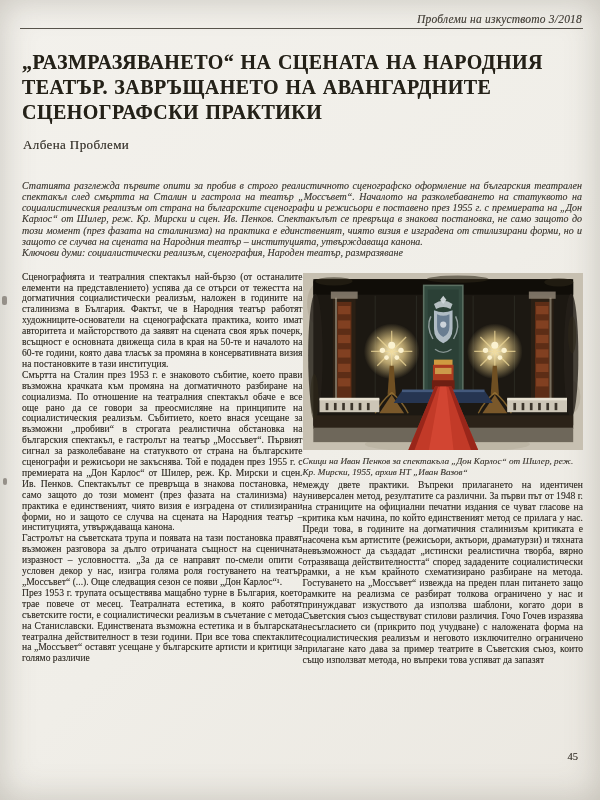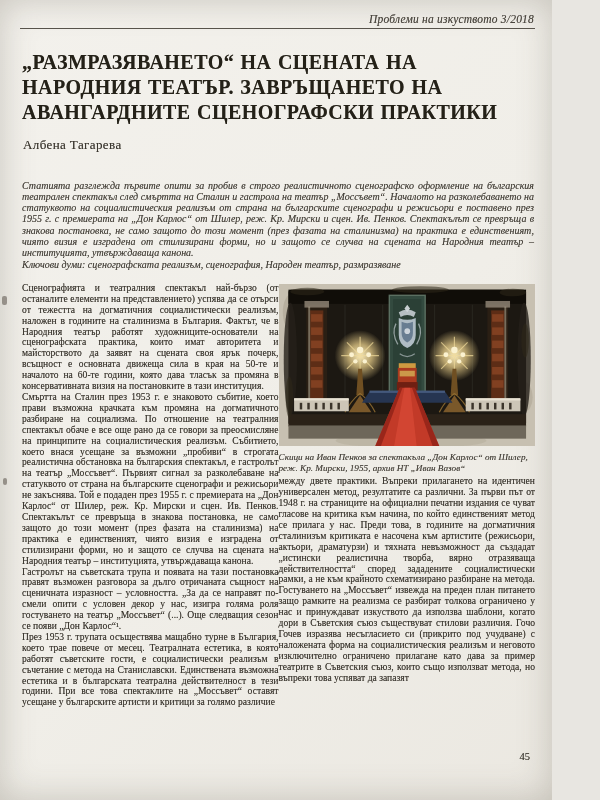--- a/index.html
+++ b/index.html
@@ -3,21 +3,21 @@
 <meta charset="utf-8">
 <style>
   html,body{margin:0;padding:0;}
   body{
     width:600px;height:800px;overflow:hidden;
     background:#e8e6e1;
     font-family:"Liberation Serif","DejaVu Serif",serif;
     color:#35322c;
   }
   .page{
-    position:relative;width:552px;height:800px;
+    position:relative;width:600px;height:800px;
     background:linear-gradient(135deg,#f3f1ec 0%,#f0eee8 55%,#ebe8e1 100%);
     box-shadow:inset 0 0 34px rgba(90,82,70,.28);
     text-shadow:0 0 .4px rgba(60,54,46,.55);
   }
   .journal-header{
     padding:13px 18px 0 0;text-align:right;
     font-style:italic;font-size:11.5px;color:#4a463f;letter-spacing:.2px;
   }
   .header-rule{margin:3px 17px 0 20px;border-bottom:1.7px solid #57534b;}
   .article-title{
@@ -43,25 +43,25 @@
 </style>
 </head>
 <body>
 
 <div class="page">
 
   <div class="journal-header">Проблеми на изкуството 3/2018</div>
   <div class="header-rule"></div>
 
   <h1 class="article-title">„РАЗМРАЗЯВАНЕТО“ НА СЦЕНАТА НА НАРОДНИЯ ТЕАТЪР. ЗАВРЪЩАНЕТО НА АВАНГАРДНИТЕ СЦЕНОГРАФСКИ ПРАКТИКИ</h1>
-  <div class="author">Албена Тагарева</div>
+  <div class="author">Албена Проблеми</div>
 
   <div class="abstract-block">
     <p>Статията разглежда първите опити за пробив в строго реалистичното сценографско оформление на българския театрален спектакъл след смъртта на Сталин и гастрола на театър „Моссъвет“. Началото на разколебаването на статуквото на социалистическия реализъм от страна на българските сценографи и режисьори е поставено през 1955 г. с премиерата на „Дон Карлос“ от Шилер, реж. Кр. Мирски и сцен. Ив. Пенков. Спектакълът се превръща в знакова постановка, не само защото до този момент (през фазата на сталинизма) на практика е единственият, чиято визия е изградена от стилизирани форми, но и защото се случва на сцената на Народния театър – институцията, утвърждаваща канона.</p>
-    <p>Ключови думи: сценографската реализъм, сценография, Народен театър, размразяване</p>
+    <p>Ключови думи: социалистически реализъм, сценография, Народен театър, размразяване</p>
   </div>
 
   <div class="cols">
 
     <div class="col">
       <p>Сценографията и театралния спектакъл най-бързо (от останалите елементи на представлението) успява да се отърси от тежестта на догматичния социалистически реализъм, наложен в годините на сталинизма в България. Фактът, че в Народния театър работят художниците-основатели на сценографската практика, които имат авторитета и майсторството да заявят на сцената своя ярък почерк, всъщност е основната движеща сила в края на 50-те и началото на 60-те години, която дава тласък за промяна в консервативната визия на постановките в тази институция.</p>
       <p>Смъртта на Сталин през 1953 г. е знаковото събитие, което прави възможна крачката към промяна на догматичното разбиране на социализма. По отношение на театралния спектакъл обаче е все още рано да се говори за преосмисляне на принципите на социалистическия реализъм. Събитието, което внася усещане за възможни „пробиви“ в строгата реалистична обстановка на българския спектакъл, е гастролът на театър „Моссъвет“. Първият сигнал за разколебаване на статуквото от страна на българските сценографи и режисьори не закъснява. Той е подаден през 1955 г. с премиерата на „Дон Карлос“ от Шилер, реж. Кр. Мирски и сцен. Ив. Пенков. Спектакълът се превръща в знакова постановка, не само защото до този момент (през фазата на сталинизма) на практика е единственият, чиято визия е изградена от стилизирани форми, но и защото се случва на сцената на Народния театър – институцията, утвърждаваща канона.</p>
       <p>Гастролът на съветската трупа и появата на тази постановка правят възможен разговора за дълго отричаната същност на сценичната изразност – условността. „За да се направят по-смели опити с условен декор у нас, изигра голяма роля гостуването на театър „Моссъвет“ (...). Още следващия сезон се появи „Дон Карлос“¹.</p>
       <p>През 1953 г. трупата осъществява мащабно турне в България, което трае повече от месец. Театралната естетика, в която работят съветските гости, е социалистически реализъм в съчетание с метода на Станиславски. Единствената възможна естетика и в българската театрална действителност в тези години. При все това спектаклите на „Моссъвет“ оставят усещане у българските артисти и критици за голямо различие</p>
     </div>

